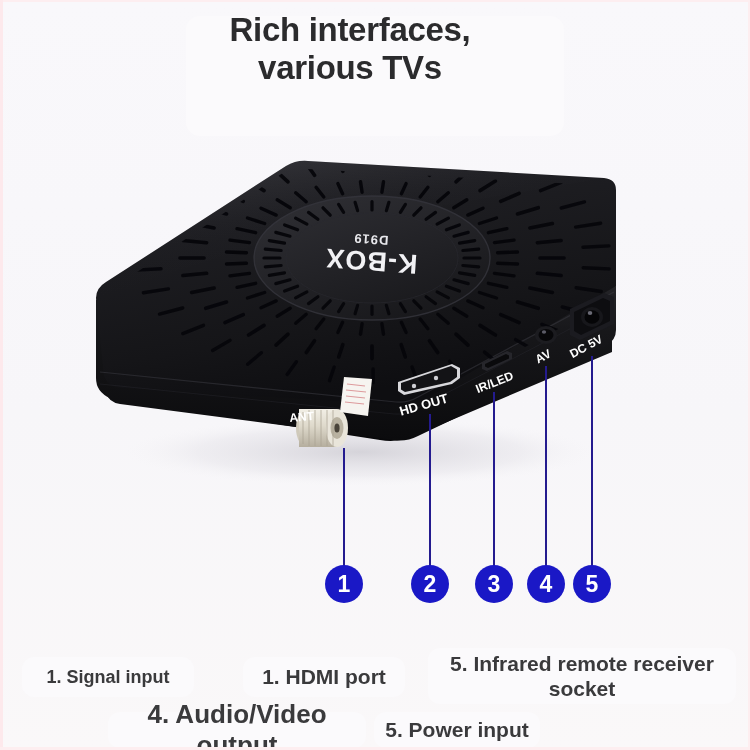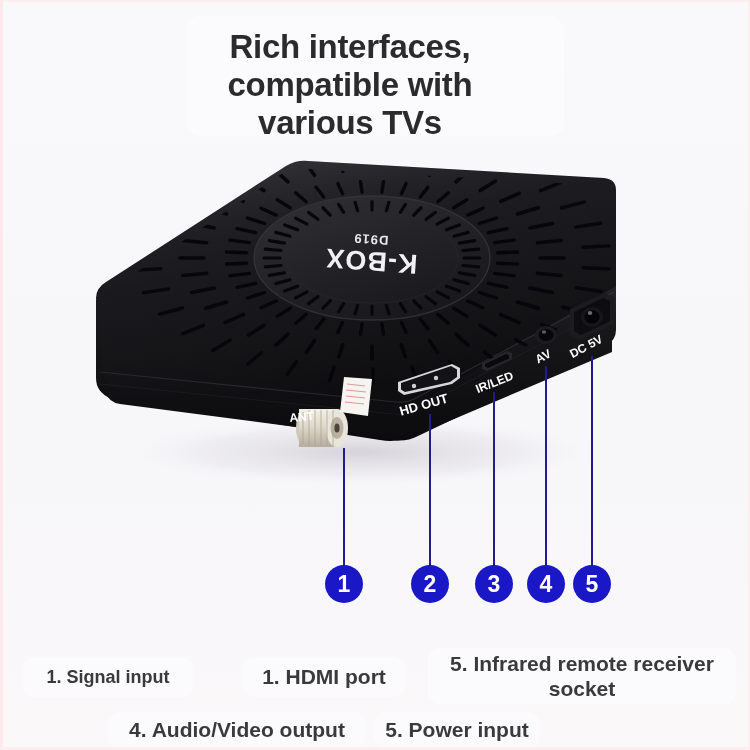--- a/index.html
+++ b/index.html
@@ -11,21 +11,21 @@
   }
   #stage{position:absolute;inset:0;width:750px;height:750px;overflow:hidden;
     background:linear-gradient(180deg,#f9f8fb 0%,#f7f6f9 55%,#faf8f9 100%);}
   
   .pink-frame{position:absolute;inset:0;border:2px solid #fdeef0;pointer-events:none;z-index:40;}
   .pink-edge-l{position:absolute;left:0;top:0;width:3px;height:750px;background:#fde9ec;z-index:41;}
   .pink-edge-b{position:absolute;left:0;bottom:0;width:750px;height:3px;background:#fdeef0;z-index:41;}
 
   
   .heading{
-    position:absolute;left:0;top:28px;width:700px;text-align:center;z-index:20;
+    position:absolute;left:0;top:11px;width:700px;text-align:center;z-index:20;
   }
   .heading-line{
     display:block;
     font-size:33px;line-height:38px;font-weight:bold;color:#2b2b2d;
     letter-spacing:-0.3px;
   }
   .heading-bg{
     position:absolute;left:186px;top:16px;width:378px;height:120px;
     background:#fbfafc;border-radius:14px;z-index:10;
   }
@@ -47,35 +47,34 @@
   .cap{
     position:absolute;z-index:26;
     background:#fbfafc;border-radius:12px;
     color:#3a3a3c;font-weight:bold;
     display:flex;align-items:center;justify-content:center;
     text-align:center;
   }
   .cap1{left:22px;top:657px;width:172px;height:40px;font-size:18px;}
   .cap2{left:243px;top:657px;width:162px;height:40px;font-size:21px;}
   .cap3{left:428px;top:648px;width:300px;height:56px;font-size:21px;line-height:25px;padding:0 4px;}
-  .cap4{left:108px;top:712px;width:258px;height:36px;font-size:21px;}
+  .cap4{left:108px;top:712px;width:258px;height:36px;font-size:26px;}
   .cap5{left:374px;top:712px;width:166px;height:36px;font-size:21px;}
 </style>
 </head>
 <body>
 
 <div id="stage">
 
   <div class="pink-edge-l"></div>
   <div class="pink-edge-b"></div>
 
   <div class="heading-bg"></div>
   <div class="heading">
     <span class="heading-line">Rich interfaces,</span>
-    <span class="heading-line">compatible with</span>
     <span class="heading-line">various TVs</span>
   </div>
 
   <svg id="device" viewBox="0 0 750 750">
     <defs>
       <linearGradient id="topFace" x1="0" y1="0" x2="0.35" y2="1">
         <stop offset="0%" stop-color="#2a2a2e"></stop>
         <stop offset="35%" stop-color="#1d1d21"></stop>
         <stop offset="75%" stop-color="#151518"></stop>
         <stop offset="100%" stop-color="#0e0e11"></stop>

